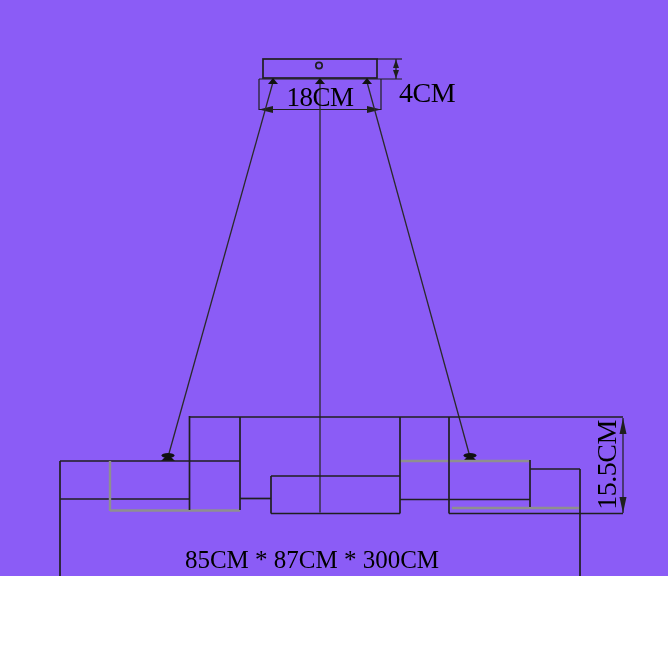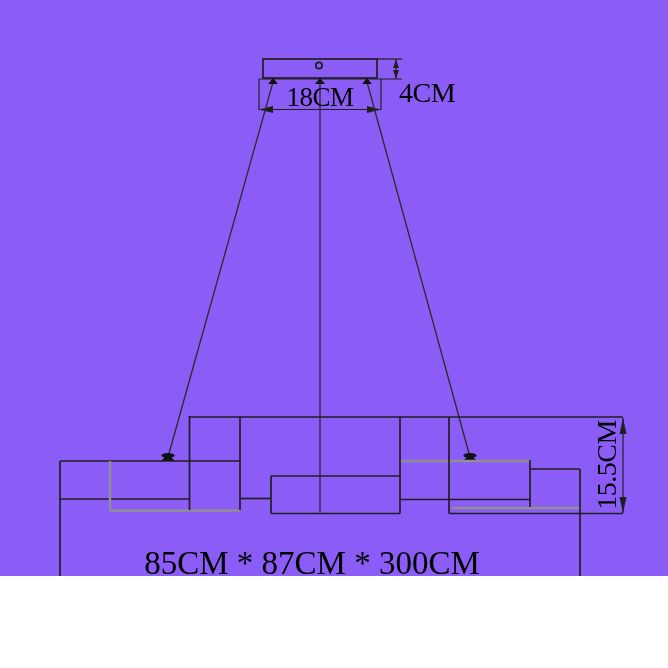--- a/index.html
+++ b/index.html
@@ -24,21 +24,21 @@
     white-space:nowrap;
     line-height:1;
     letter-spacing:-0.5px;
   }
   .lbl-18{left:270px;top:84px;width:100px;text-align:center;font-size:27px;}
   .lbl-4 {left:399px;top:57px;font-size:28px;margin-top:22px;}
   .lbl-155{
     left:547px;top:451px;width:120px;text-align:center;font-size:28px;
     transform:rotate(-90deg);transform-origin:50% 50%;
   }
-  .lbl-overall{left:92px;top:547px;width:440px;text-align:center;font-size:33px;letter-spacing:0px;}
+  .lbl-overall{left:92px;top:547px;width:440px;text-align:center;font-size:25px;letter-spacing:0px;}
 </style>
 </head>
 <body>
 
 <div class="stage">
 
   <svg width="668" height="668" viewBox="0 0 668 668">
 
     <g>
       <rect x="263" y="59" width="114" height="19" class="ln" fill="#ffffff"></rect>

